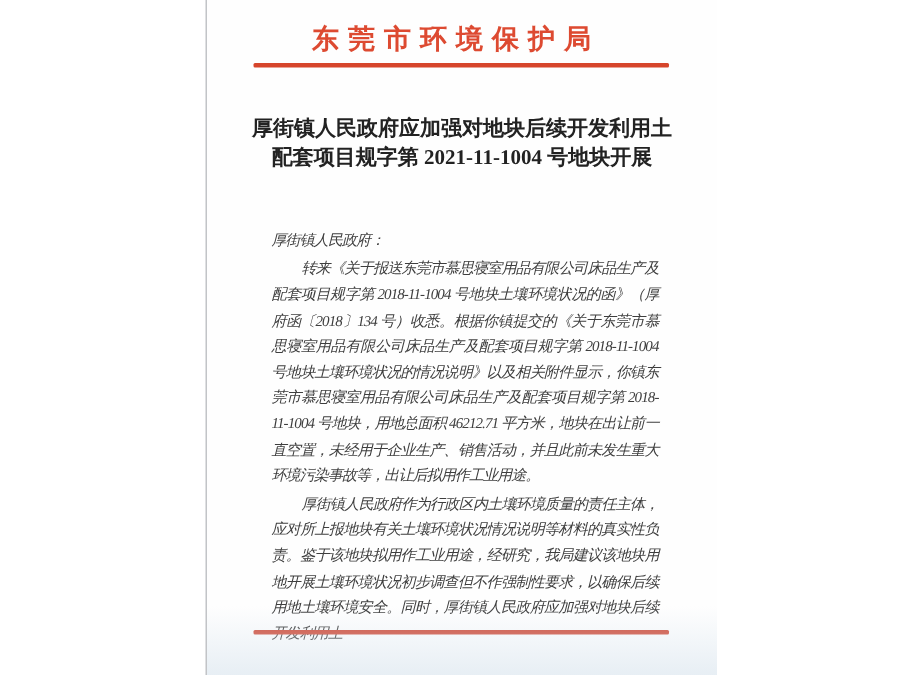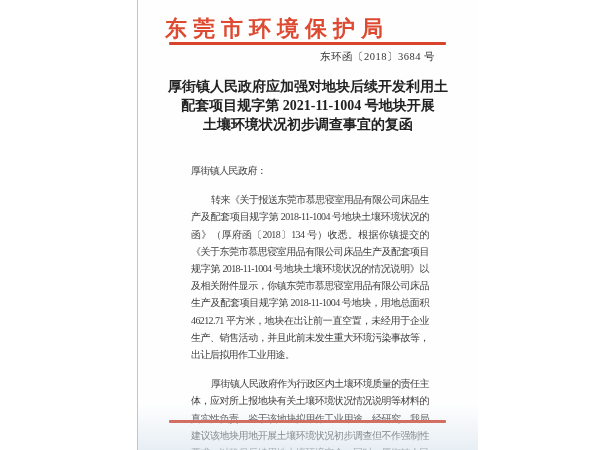--- a/index.html
+++ b/index.html
@@ -22,21 +22,22 @@
   }
   .photo-shade {
     position: absolute;
     left: 0; bottom: 0; width: 100%; height: 46px;
     background: linear-gradient(180deg, rgba(224,233,241,0) 0%, rgba(219,230,239,0.65) 100%);
   }
 
   .agency {
     position: absolute;
     top: 14px; left: 27px; width: 278px;
-    font-size: 22px;
+    text-align: center;
+    font-size: 18px;
     font-weight: bold;
     letter-spacing: 6px;
     color: #dd4a31;
     white-space: nowrap;
   }
   .rule { position: absolute; left: 31px; width: 277px; height: 3px; background: #d6452b; border-radius: 1px; }
   .rule-top { top: 42px; }
   .rule-bottom { top: 420px; background: #cf4733; }
 
   .doc-number {
@@ -60,39 +61,37 @@
 
   .body-block {
     position: absolute;
     top: 150px; left: 41px; width: 262px;
     font-size: 10px;
     line-height: 17.2px;
     letter-spacing: -0.6px;
     text-align: justify;
     color: #3e3e3e;
   }
-  .body-block p { margin: 12px; }
+  .body-block p { margin: 2px; font-style: italic; }
   .body-block p.para { text-indent: 2em; }
 </style>
 </head>
 <body>
 
 <div class="stage">
   <div class="photo">
 
     <div class="agency">东莞市环境保护局</div>
 
     <div class="rule rule-top"></div>
 
-    <div class="doc-number">东环函〔2018〕3684 号</div>
 
     <div class="letter-title">
       <div>厚街镇人民政府应加强对地块后续开发利用土</div>
       <div>配套项目规字第 2021-11-1004 号地块开展</div>
-      <div>土壤环境状况初步调查事宜的复函</div>
     </div>
 
     <div class="body-block">
       <p class="salutation">厚街镇人民政府：</p>
       <p class="para">转来《关于报送东莞市慕思寝室用品有限公司床品生产及配套项目规字第 2018-11-1004 号地块土壤环境状况的函》（厚府函〔2018〕134 号）收悉。根据你镇提交的《关于东莞市慕思寝室用品有限公司床品生产及配套项目规字第 2018-11-1004 号地块土壤环境状况的情况说明》以及相关附件显示，你镇东莞市慕思寝室用品有限公司床品生产及配套项目规字第 2018-11-1004 号地块，用地总面积 46212.71 平方米，地块在出让前一直空置，未经用于企业生产、销售活动，并且此前未发生重大环境污染事故等，出让后拟用作工业用途。</p>
       <p class="para">厚街镇人民政府作为行政区内土壤环境质量的责任主体，应对所上报地块有关土壤环境状况情况说明等材料的真实性负责。鉴于该地块拟用作工业用途，经研究，我局建议该地块用地开展土壤环境状况初步调查但不作强制性要求，以确保后续用地土壤环境安全。同时，厚街镇人民政府应加强对地块后续开发利用土</p>
     </div>
 
     <div class="rule rule-bottom"></div>
 

